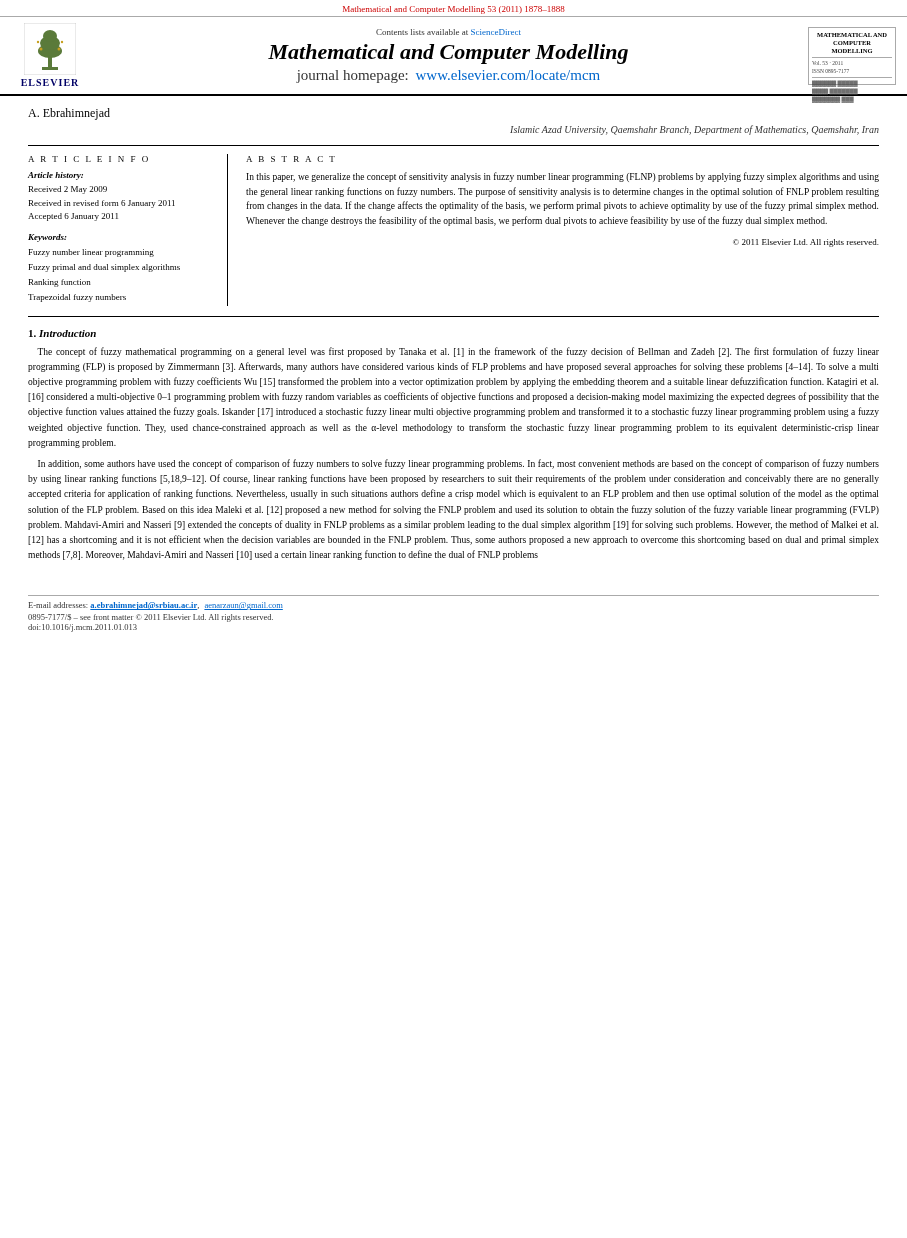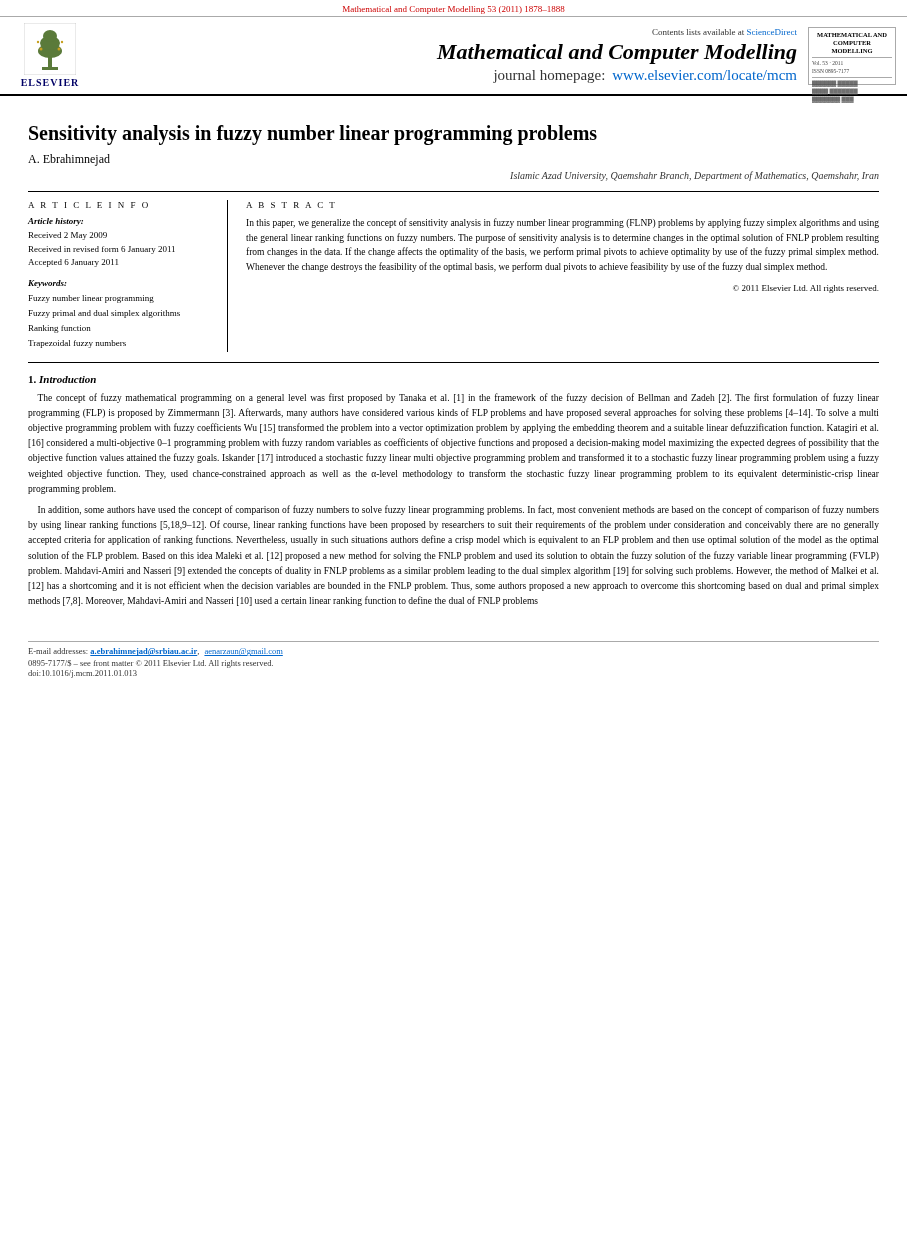--- a/index.html
+++ b/index.html
@@ -29,21 +29,21 @@
       border-bottom: 2px solid #000;
       padding: 6px 10px 6px 10px;
       gap: 10px;
     }
     .header-logo {
       width: 80px;
       flex-shrink: 0;
     }
     .header-center {
       flex: 1;
-      text-align: right;
+      text-align: center;
     }
     .header-contents-line {
       font-size: 9px;
       color: #333;
       margin-bottom: 2px;
     }
     .header-contents-line a {
       color: #06c;
       text-decoration: none;
     }
@@ -306,21 +306,20 @@
           ▓▓▓▓ ▓▓▓▓▓▓▓<br>
           ▓▓▓▓▓▓▓ ▓▓▓
         </div>
       </div>
     </div>
   </div>
 </div>
 
 <div class="main">
 
-  <div class="article-title">Sensitivity analysis in fuzzy number linear programming problems</div>
 
   <div class="author">A. Ebrahimnejad</div>
 
   <div class="affiliation">Islamic Azad University, Qaemshahr Branch, Department of Mathematics, Qaemshahr, Iran</div>
 
   <div class="two-col">
 
     <div class="col-left">
       <div class="section-heading">A R T I C L E   I N F O</div>
 

